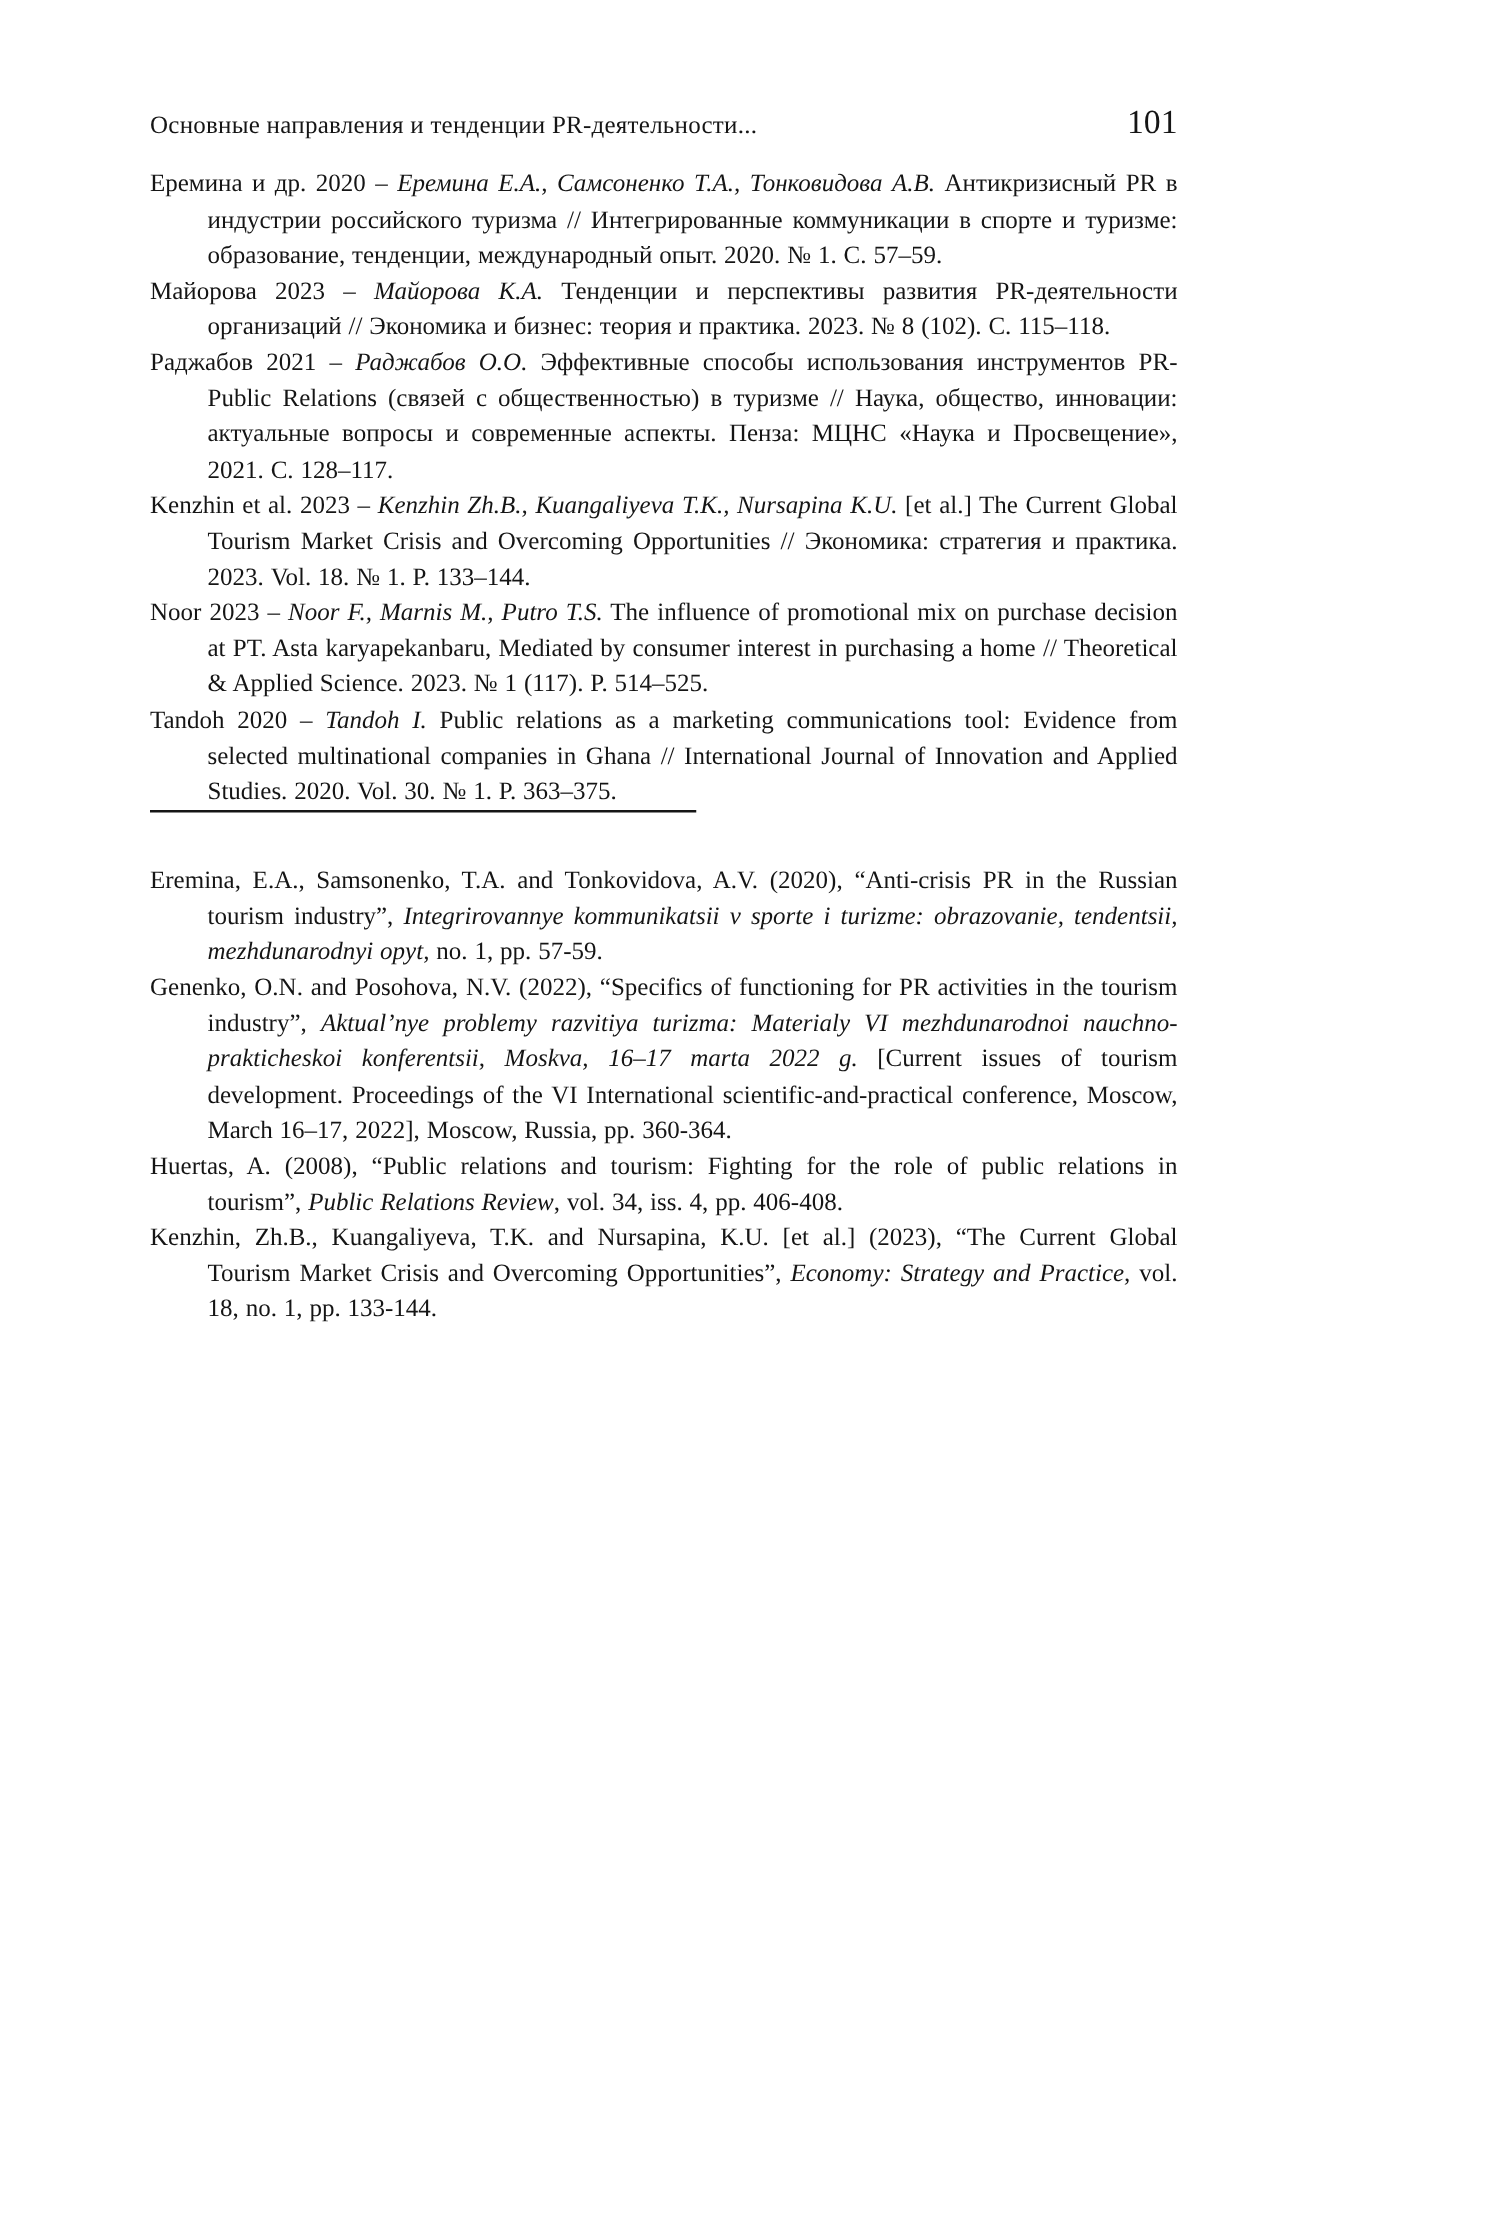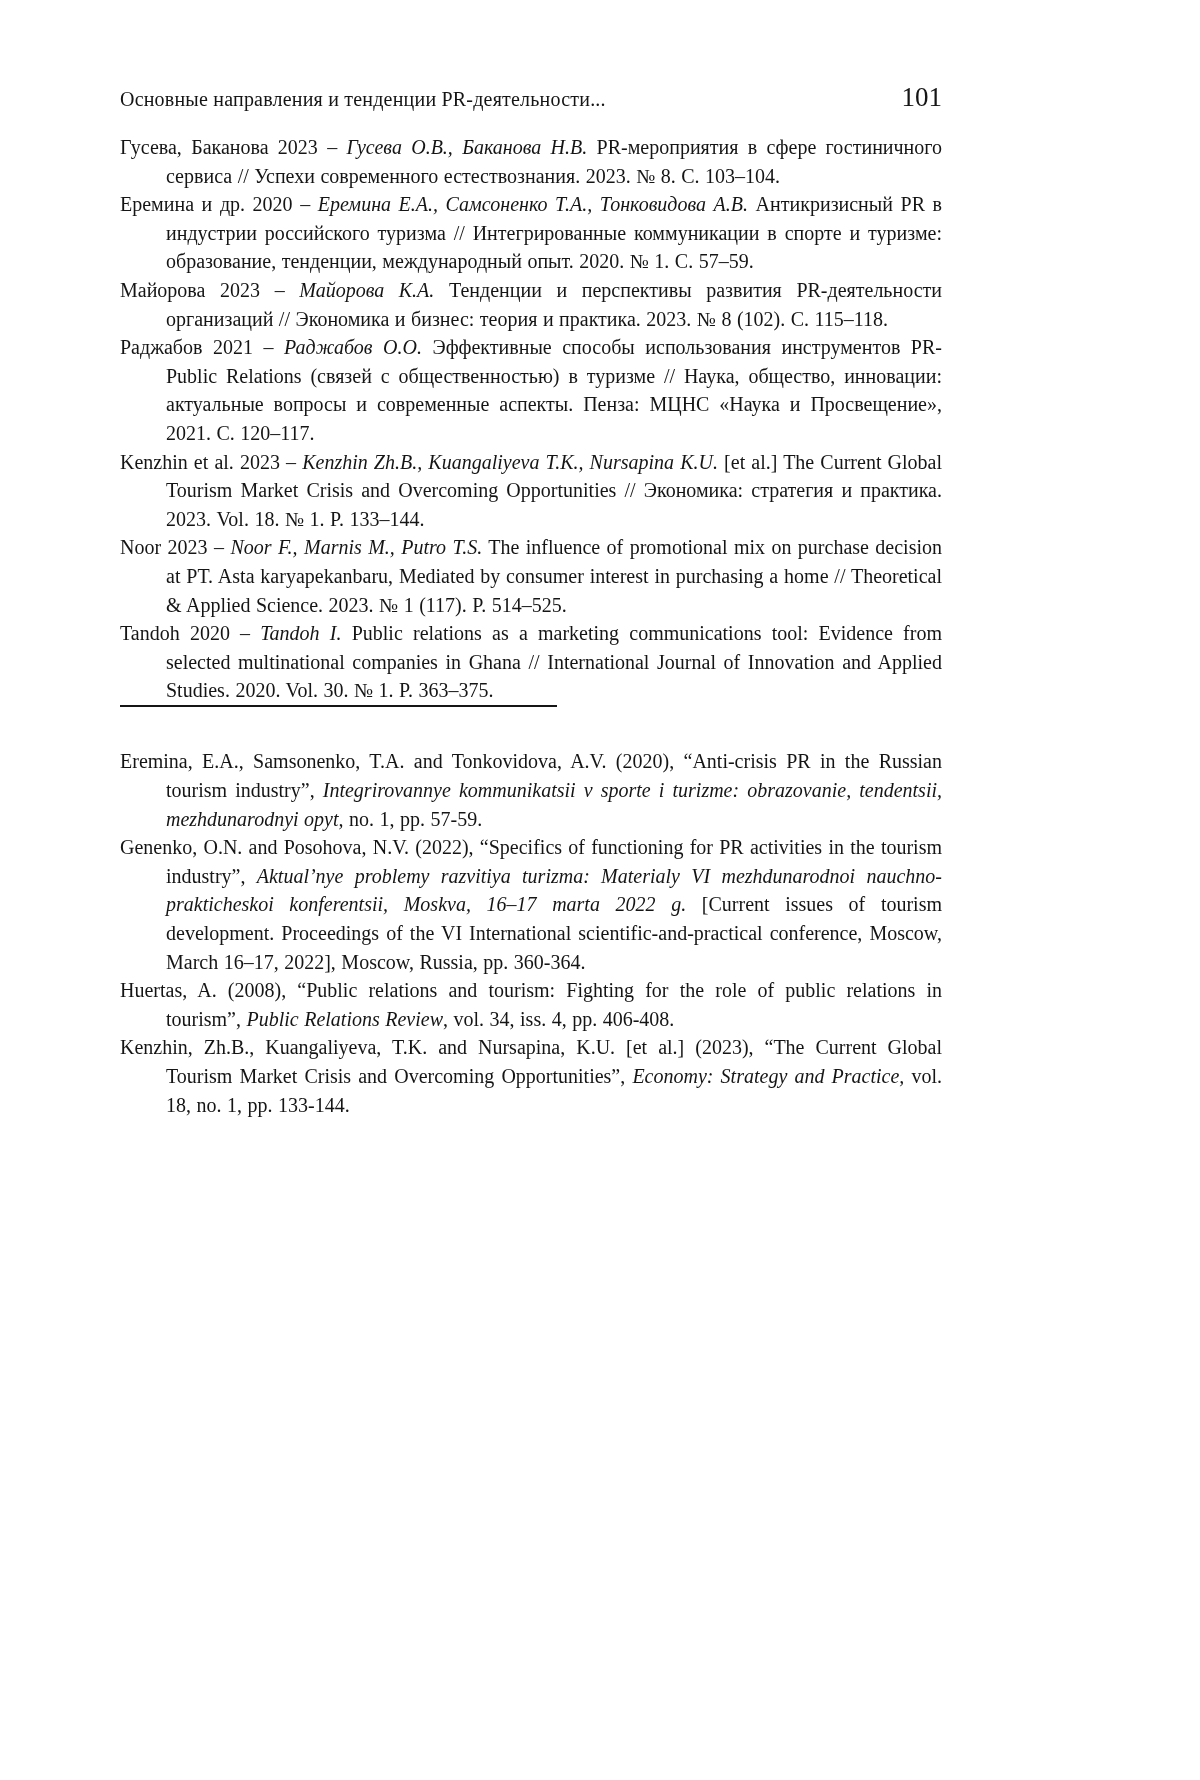--- a/index.html
+++ b/index.html
@@ -68,24 +68,23 @@
 
 <div class="page">
 
   <header class="page-header">
     <span class="running-title">Основные направления и тенденции PR-деятельности...</span>
     <span class="page-number">101</span>
   </header>
 
   <main class="content">
     <section id="bib-list" class="bibliography">
-        <p class="entry"><span>Гусева, Баканова 2023 – </span><span class="it">Гусева О.В., Баканова Н.В.</span><span> PR-мероприятия в сфере гостиничного сервиса // Успехи современного естествознания. 2023. № 8. С. 103–104.</span></p>
         <p class="entry"><span>Еремина и др. 2020 – </span><span class="it">Еремина Е.А., Самсоненко Т.А., Тонковидова А.В.</span><span> Антикризисный PR в индустрии российского туризма // Интегрированные коммуникации в спорте и туризме: образование, тенденции, международный опыт. 2020. № 1. С. 57–59.</span></p>
         <p class="entry"><span>Майорова 2023 – </span><span class="it">Майорова К.А.</span><span> Тенденции и перспективы развития PR-деятельности организаций // Экономика и бизнес: теория и практика. 2023. № 8 (102). С. 115–118.</span></p>
-        <p class="entry"><span>Раджабов 2021 – </span><span class="it">Раджабов О.О.</span><span> Эффективные способы использования инструментов PR-Public Relations (связей с общественностью) в туризме // Наука, общество, инновации: актуальные вопросы и современные аспекты. Пенза: МЦНС «Наука и Просвещение», 2021. С. 120–117.</span></p>
+        <p class="entry"><span>Раджабов 2021 – </span><span class="it">Раджабов О.О.</span><span> Эффективные способы использования инструментов PR-Public Relations (связей с общественностью) в туризме // Наука, общество, инновации: актуальные вопросы и современные аспекты. Пенза: МЦНС «Наука и Просвещение», 2021. С. 128–117.</span></p>
         <p class="entry"><span>Kenzhin et al. 2023 – </span><span class="it">Kenzhin Zh.B., Kuangaliyeva T.K., Nursapina K.U.</span><span> [et al.] The Current Global Tourism Market Crisis and Overcoming Opportunities // Экономика: стратегия и практика. 2023. Vol. 18. № 1. P. 133–144.</span></p>
         <p class="entry"><span>Noor 2023 – </span><span class="it">Noor F., Marnis M., Putro T.S.</span><span> The influence of promotional mix on purchase decision at PT. Asta karyapekanbaru, Mediated by consumer interest in purchasing a home // Theoretical &amp; Applied Science. 2023. № 1 (117). P. 514–525.</span></p>
         <p class="entry"><span>Tandoh 2020 – </span><span class="it">Tandoh I.</span><span> Public relations as a marketing communications tool: Evidence from selected multinational companies in Ghana // International Journal of Innovation and Applied Studies. 2020. Vol. 30. № 1. P. 363–375.</span></p>
       </section>
 
     <div class="heading-rule"></div>
 
     <section id="ref-list" class="references">
         <p class="entry"><span>Eremina, E.A., Samsonenko, T.A. and Tonkovidova, A.V. (2020), “Anti-crisis PR in the Russian tourism industry”, </span><span class="it">Integrirovannye kommunikatsii v sporte i turizme: obrazovanie, tendentsii, mezhdunarodnyi opyt,</span><span> no. 1, pp. 57-59.</span></p>
         <p class="entry"><span>Genenko, O.N. and Posohova, N.V. (2022), “Specifics of functioning for PR activities in the tourism industry”, </span><span class="it">Aktual’nye problemy razvitiya turizma: Materialy VI mezhdunarodnoi nauchno-prakticheskoi konferentsii, Moskva, 16–17 marta 2022 g.</span><span> [Current issues of tourism development. Proceedings of the VI International scientific-and-practical conference, Moscow, March 16–17, 2022], Moscow, Russia, pp. 360-364.</span></p>

